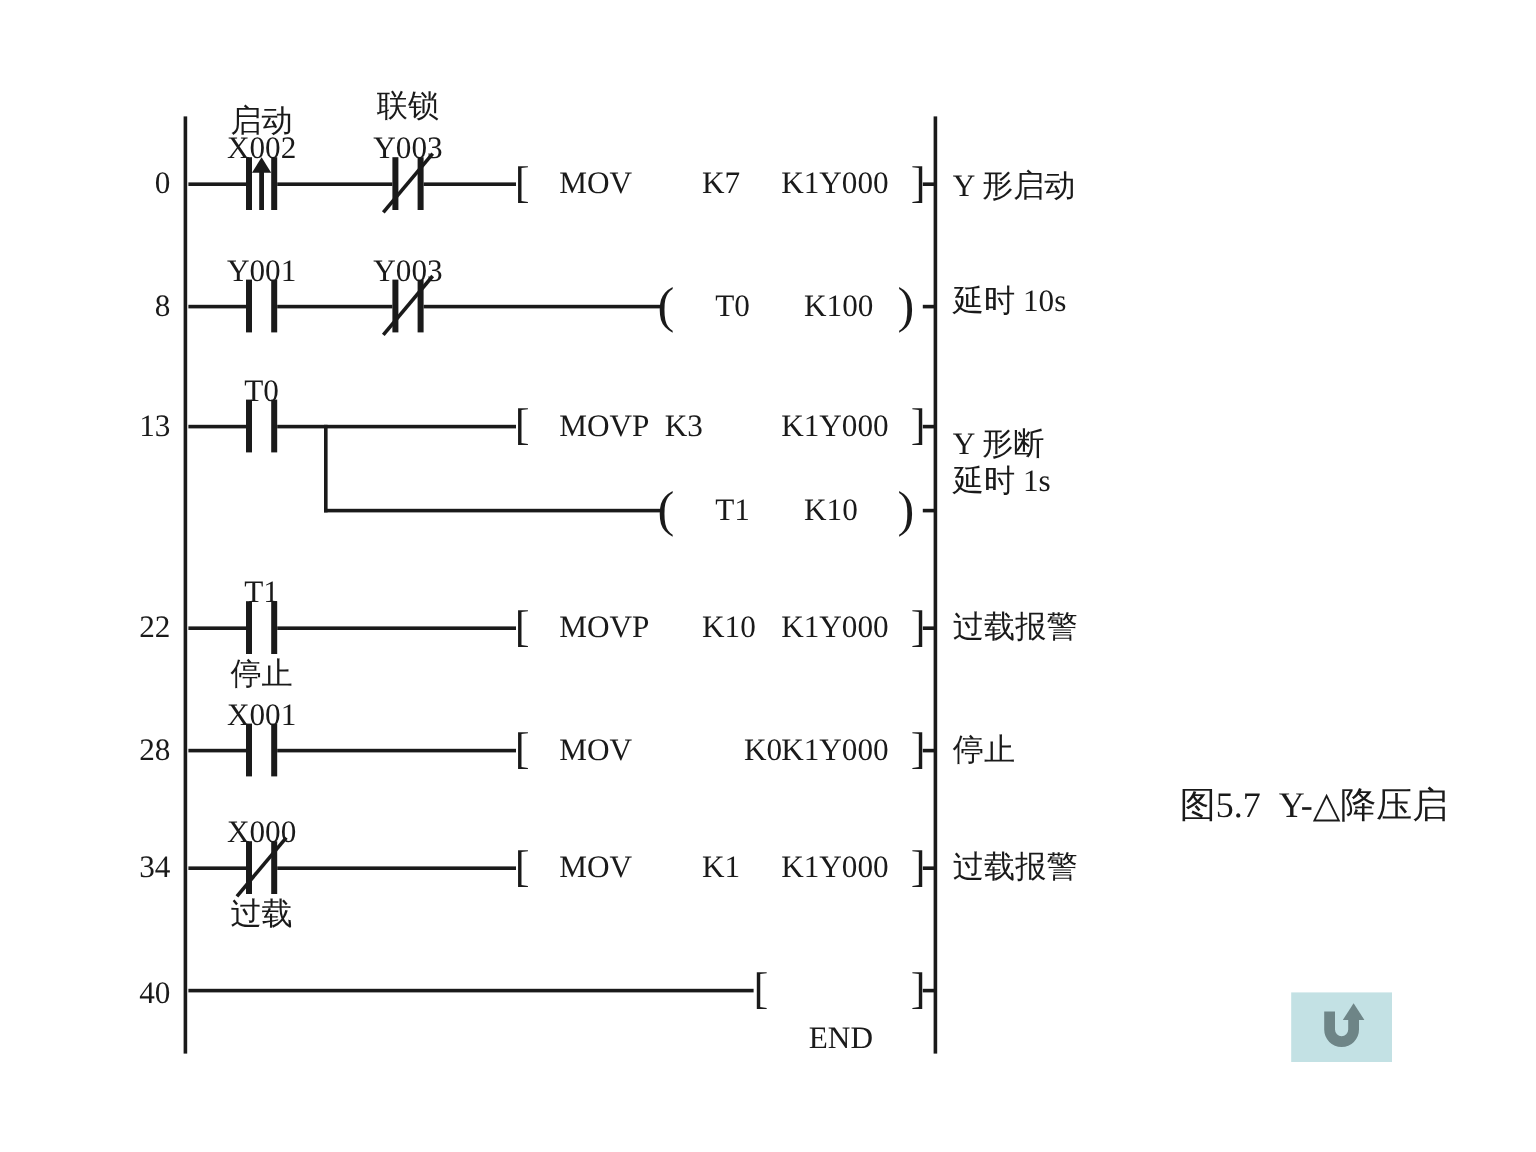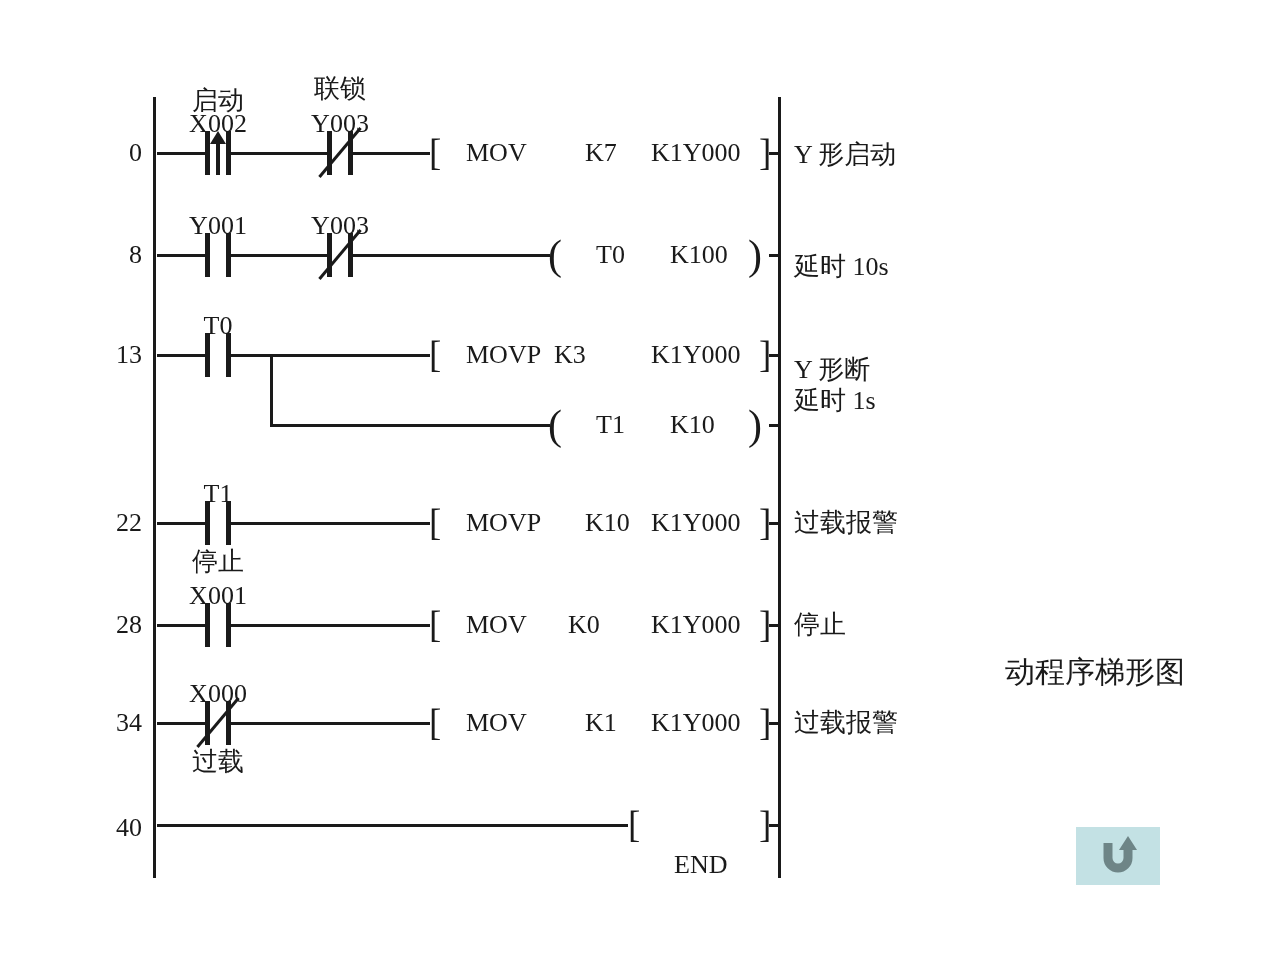--- a/index.html
+++ b/index.html
@@ -68,21 +68,21 @@
     <span class="t ctr" style="left:218px;top:211px">Y001</span>
     <div class="bar" style="left:327px;top:233px"></div>
     <div class="bar" style="left:348px;top:233px"></div>
     <div class="slash" style="left:308px;top:253px"></div>
     <span class="t ctr" style="left:340px;top:211px">Y003</span>
     <span class="pr" style="left:548px;top:231px">(</span>
     <span class="t" style="left:596px;top:240px">T0</span>
     <span class="t" style="left:670px;top:240px">K100</span>
     <span class="pr" style="left:748px;top:231px">)</span>
     <div class="hl" style="left:769px;top:254px;width:10px"></div>
-    <span class="t cmt" style="top:252px">延时 10s</span>
+    <span class="t cmt" style="top:236px">延时 10s</span>
   </div>
 
   <div>
     <span class="t step" style="top:340px">13</span>
     <div class="hl" style="left:157px;top:354px;width:48px"></div>
     <div class="hl" style="left:231px;top:354px;width:199px"></div>
     <div class="bar" style="left:205px;top:333px"></div>
     <div class="bar" style="left:226px;top:333px"></div>
     <span class="t ctr" style="left:218px;top:311px">T0</span>
     <span class="br" style="left:429px;top:333px">[</span>
@@ -122,21 +122,21 @@
   <div>
     <span class="t step" style="top:610px">28</span>
     <div class="hl" style="left:157px;top:624px;width:48px"></div>
     <div class="hl" style="left:231px;top:624px;width:199px"></div>
     <div class="bar" style="left:205px;top:603px"></div>
     <div class="bar" style="left:226px;top:603px"></div>
     <span class="t ctr" style="left:218px;top:547px">停止</span>
     <span class="t ctr" style="left:218px;top:581px">X001</span>
     <span class="br" style="left:429px;top:603px">[</span>
     <span class="t" style="left:466px;top:610px">MOV</span>
-    <span class="t" style="left:568px;top:610px">K0</span>
+    <span class="t" style="left:620px;top:610px">K0</span>
     <span class="t" style="left:651px;top:610px">K1Y000</span>
     <span class="br" style="left:759px;top:603px">]</span>
     <div class="hl" style="left:769px;top:624px;width:10px"></div>
     <span class="t cmt" style="top:610px">停止</span>
   </div>
 
   <div>
     <span class="t step" style="top:708px">34</span>
     <div class="hl" style="left:157px;top:722px;width:48px"></div>
     <div class="hl" style="left:231px;top:722px;width:199px"></div>
@@ -157,21 +157,21 @@
   <div>
     <span class="t step" style="top:813px">40</span>
     <div class="hl" style="left:157px;top:824px;width:471px"></div>
     <span class="br" style="left:628px;top:803px">[</span>
     <span class="t" style="left:674px;top:850px">END</span>
     <span class="br" style="left:759px;top:803px">]</span>
     <div class="hl" style="left:769px;top:824px;width:10px"></div>
   </div>
 
   <div class="cap">
-    <span>动程序梯形图</span>
+    <span>图5.7  Y-△降压启</span>
   </div>
 
   <button id="return-btn">
     <svg width="52" height="46" viewBox="0 0 52 46">
       <path d="M16 10 L16 25 A10 10 0 0 0 36 25 L36 17" fill="none" stroke="#6e8587" stroke-width="9"></path>
       <polygon points="36,3 45,17 27,17" fill="#6e8587"></polygon>
     </svg>
   </button>
 
 </div>

